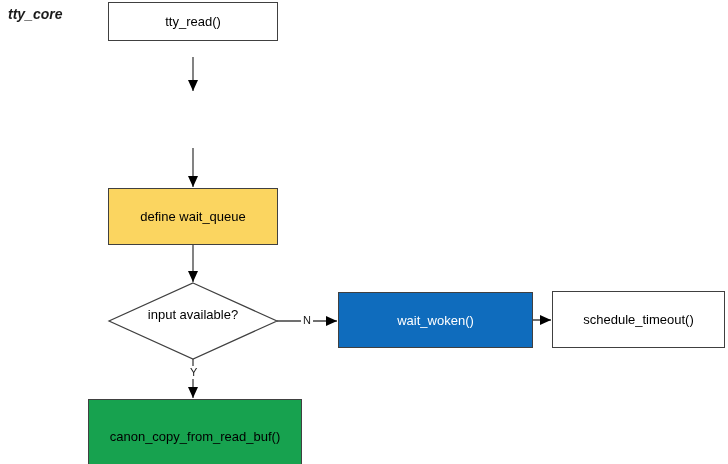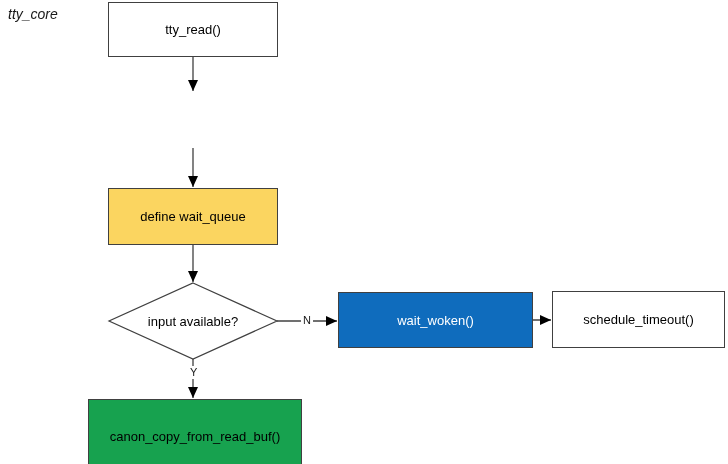--- a/index.html
+++ b/index.html
@@ -7,47 +7,47 @@
     position:relative;
     width:728px;height:464px;
     background:#ffffff;
     font-family:"Liberation Sans", sans-serif;
     overflow:hidden;
   }
   .wires{position:absolute;left:0;top:0;width:728px;height:464px;}
   .lane-label{
     position:absolute;
     font-style:italic;
-    font-weight:400;
+    font-weight:700;
     font-size:14px;
     color:#1a1a1a;
     white-space:nowrap;
   }
   .lane-label.core{left:8px;top:6px;}
   .lane-label.discipline{left:5px;top:92px;}
   .node{
     position:absolute;
     display:flex;align-items:center;justify-content:center;
     border:1px solid #404040;
     box-sizing:border-box;
     font-size:13px;
     color:#000000;
     text-align:center;
     white-space:nowrap;
   }
-  .node.tty-read{left:108px;top:2px;width:170px;height:55px;}
+  .node.tty-read{left:108px;top:2px;width:170px;height:39px;}
   .node.n-tty-read{left:108px;top:92px;width:170px;height:56px;}
   .node.define-wait-queue{left:108px;top:188px;width:170px;height:57px;}
   .node.wait-woken{left:338px;top:292px;width:195px;height:56px;}
   .node.schedule-timeout{left:552px;top:291px;width:173px;height:57px;}
   .node.canon-copy{left:88px;top:399px;width:214px;height:75px;}
   .diamond-label{
     position:absolute;
     left:123px;top:307px;width:140px;height:28px;
-    display:flex;align-items:center;justify-content:center;
+    display:flex;align-items:flex-start;justify-content:center;
     font-size:13px;color:#000000;
     background:transparent;border:none;
   }
   .edge-label{
     position:absolute;
     font-size:11px;
     color:#1a1a1a;
     background:#ffffff;
     padding:0 2px;
     line-height:13px;

